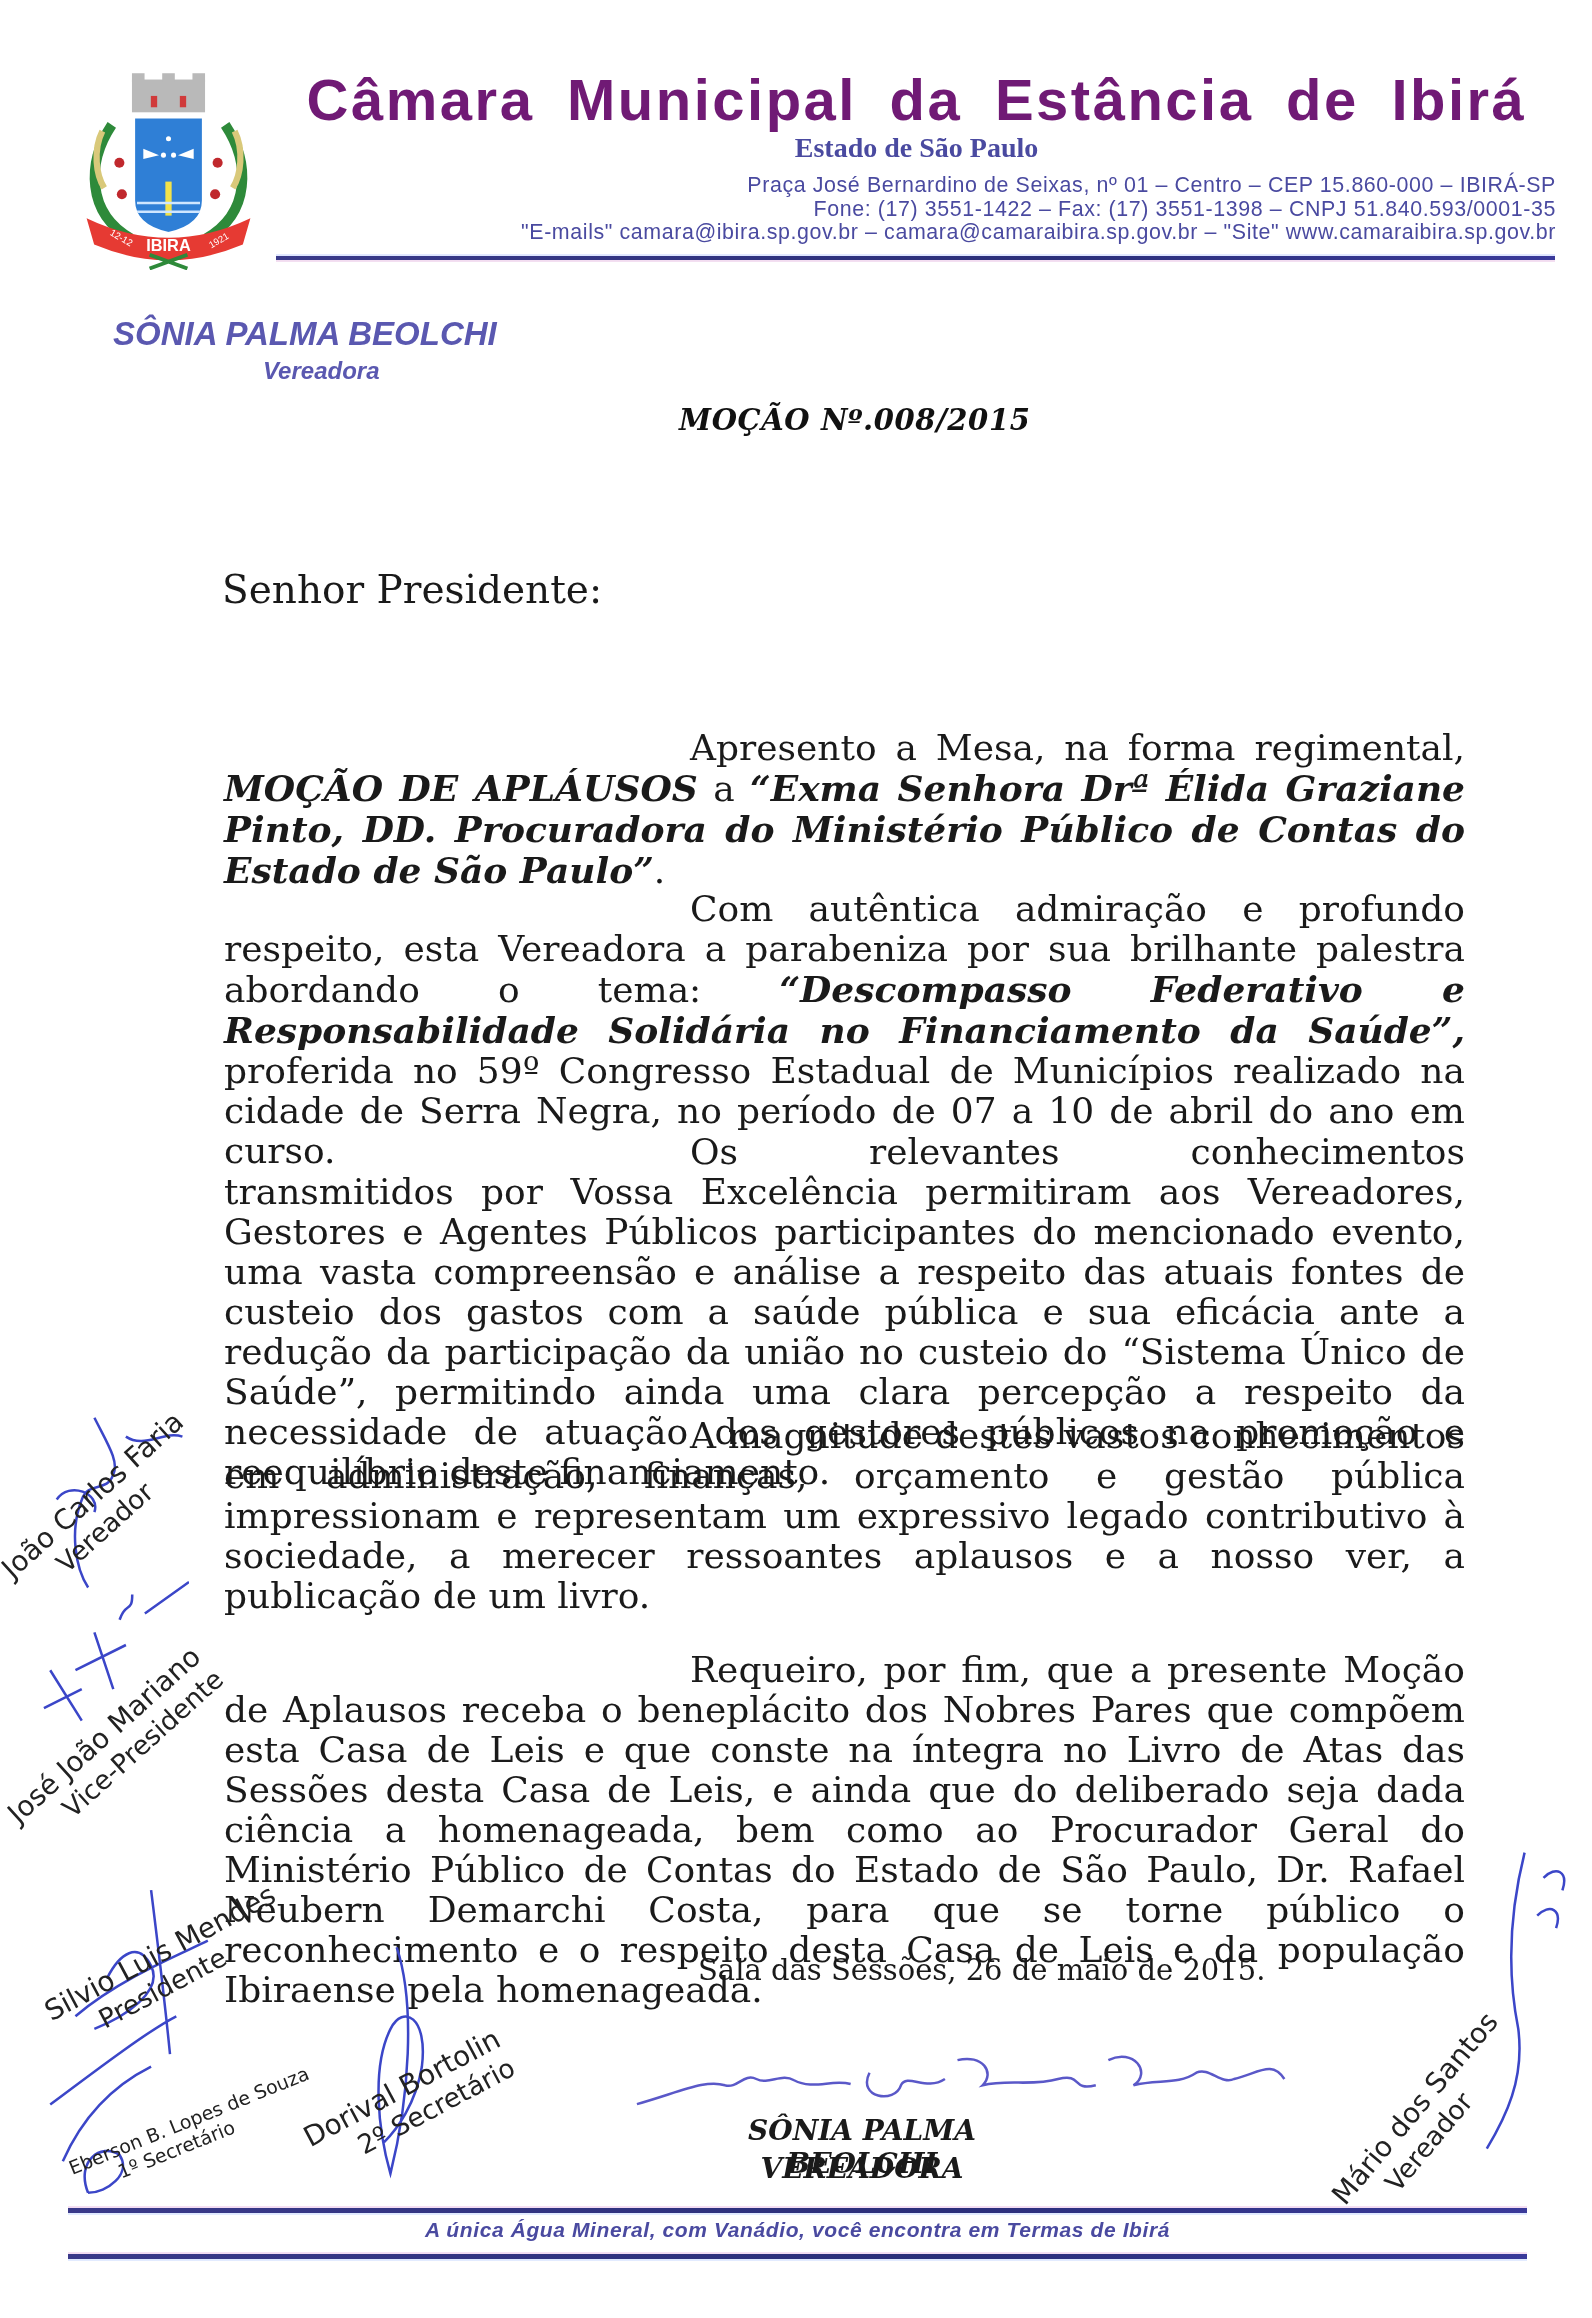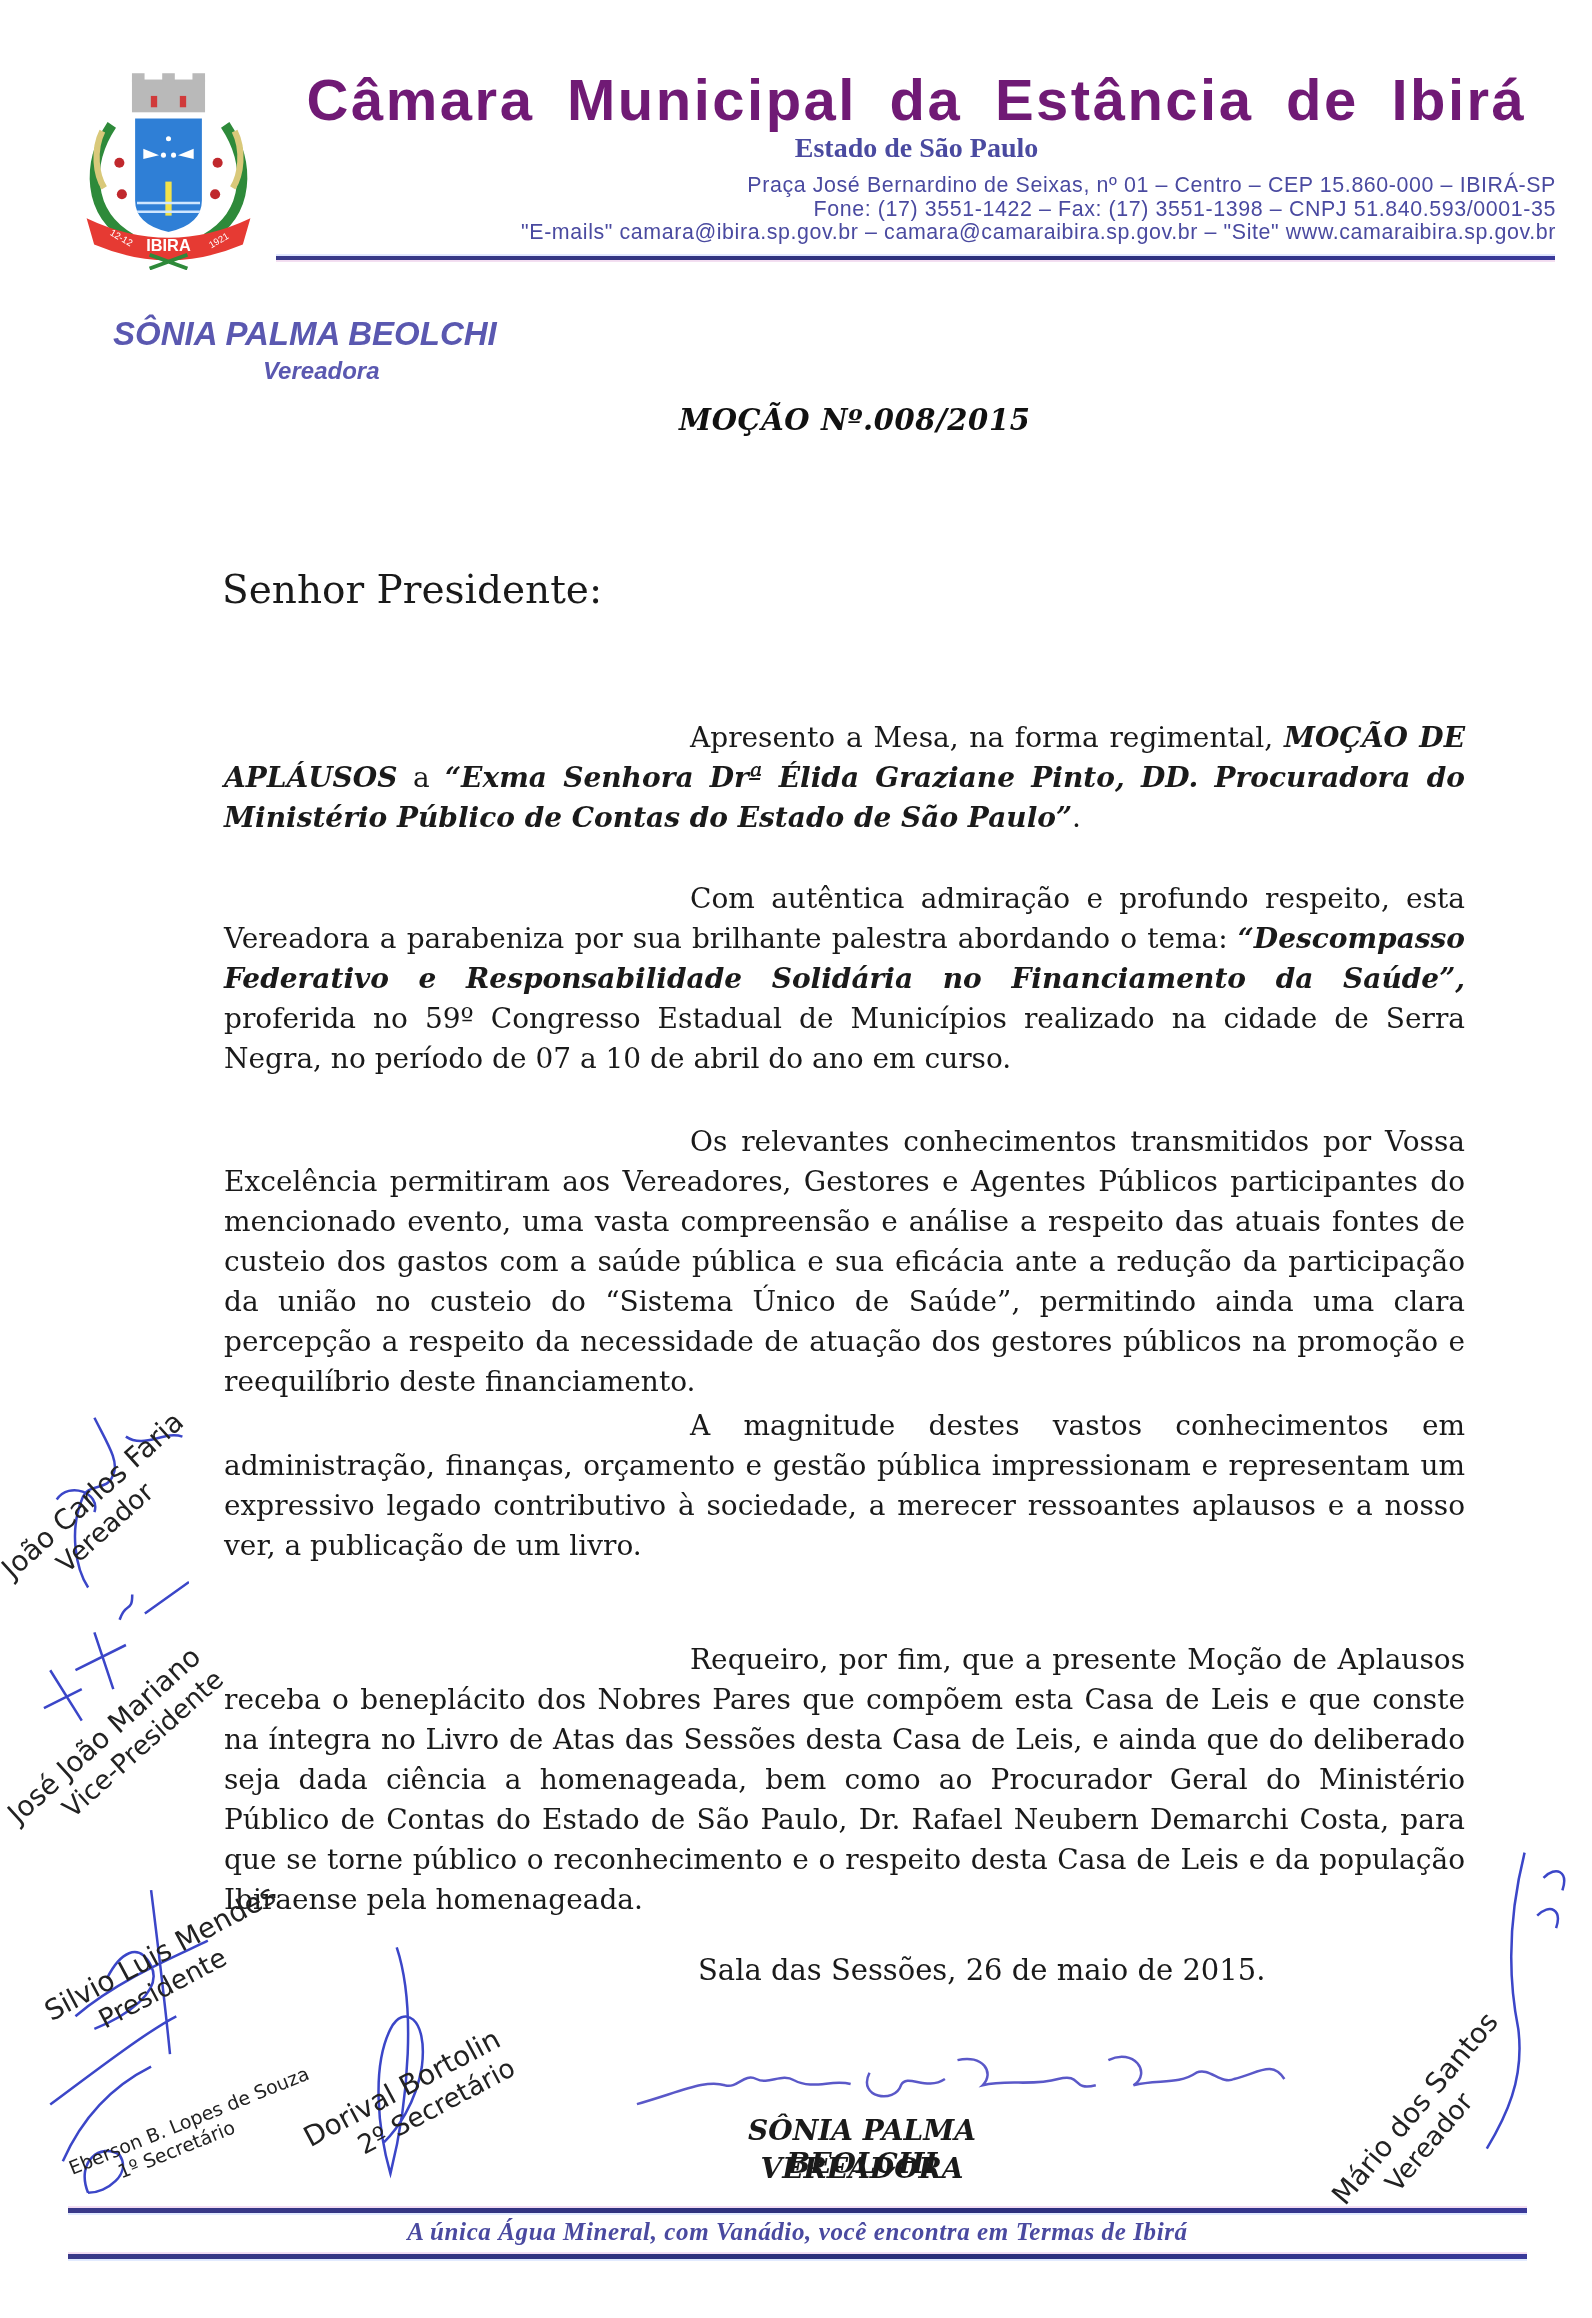--- a/index.html
+++ b/index.html
@@ -16,21 +16,21 @@
     #hdr-email { top: 220px; }
     #hdr-rule { left: 276px; top: 256px; width: 1279px; height: 4.4px; background: linear-gradient(90deg, #3a3a8a, #2b2f7a 60%, #3a3a9a); box-shadow: 0 -1.9px 0 #dfe6ff, 0 1.9px 0 #f2dcf0; }
 
     
     #author-name { left: 113px; top: 315px; font-family: "Liberation Sans", sans-serif; font-weight: bold; font-style: italic; font-size: 33px; color: #5a58b0; }
     #author-role { left: 263px; top: 357px; font-family: "Liberation Sans", sans-serif; font-weight: bold; font-style: italic; font-size: 24px; color: #5a58b0; }
     #motion-title { left: 679px; top: 403px; font-family: "DejaVu Serif", serif; font-weight: bold; font-style: italic; font-size: 29px; color: #111; letter-spacing: 0.6px; }
 
     
     #salutation { left: 222px; top: 567px; font-size: 39px; }
-    .para { left: 224px; width: 1241px; font-size: 28px; line-height: 40px; text-align: justify; text-align-last: left; }
+    .para { left: 224px; width: 1241px; font-size: 36px; line-height: 40px; text-align: justify; text-align-last: left; margin-top: 10px; }
     .para .indent { display: inline-block; width: 466px; }
     .bi { font-weight: bold; font-style: italic; }
     #p1 { top: 718px; }
     #p2 { top: 879px; }
     #p3 { top: 1122px; }
     #p4 { top: 1406px; }
     #p5 { top: 1640px; }
 
     #closing-date { left: 698px; top: 1953px; font-size: 29px; }
     #signer-name { left: 698px; top: 2114px; width: 328px; text-align: center; font-weight: bold; font-style: italic; font-size: 28px; }
@@ -48,21 +48,21 @@
     #stamp-eberson .rl { font-size: 19px; padding-left: 44px; }
     #stamp-dorval { left: 328px; top: 2117px; transform: rotate(-28deg); }
     #stamp-mario { left: 1374px; top: 2167px; transform: rotate(-50deg); }
 
     .sig { pointer-events: none; }
 
     
     .ftr-rule { left: 68px; width: 1459px; height: 5px; background: linear-gradient(90deg, #3a3a8a, #2b2f7a 60%, #3a3a9a); box-shadow: 0 -1.9px 0 #f3dcf2, 0 1.9px 0 #dfe9ff; }
     #ftr-rule-top { top: 2208px; }
     #ftr-rule-bottom { top: 2254px; }
-    #ftr-slogan { left: 68px; top: 2218px; width: 1459px; text-align: center; font-family: Liberation Serif, serif; font-weight: bold; font-style: italic; font-size: 25px; color: #4a4aa0; letter-spacing: 0.6px; }
+    #ftr-slogan { left: 68px; top: 2218px; width: 1459px; text-align: center; font-family: Liberation Sans, sans-serif; font-weight: bold; font-style: italic; font-size: 21px; color: #4a4aa0; letter-spacing: 0.6px; }
   </style>
 </head>
 <body>
 
 <div id="crest" class="abs">
   <svg width="189" height="202" viewBox="0 0 300 320">
 
     <rect x="92" y="18" width="116" height="52" fill="#b9b9b9"></rect>
     <rect x="92" y="8" width="20" height="14" fill="#b9b9b9"></rect>
     <rect x="140" y="8" width="20" height="14" fill="#b9b9b9"></rect>

